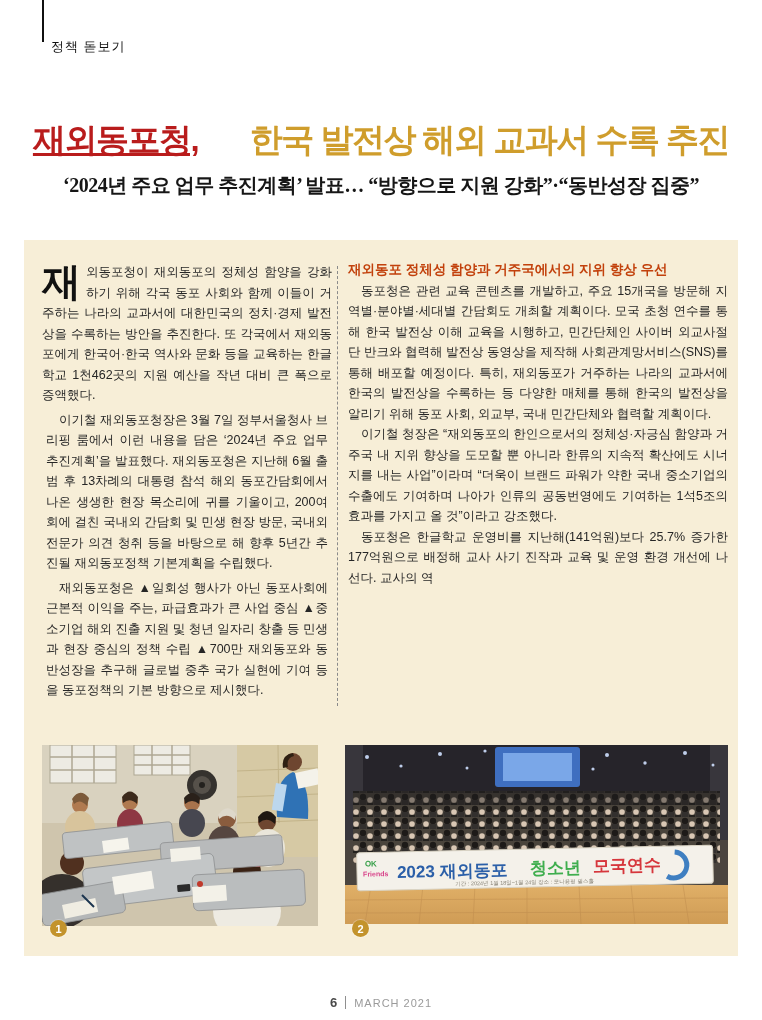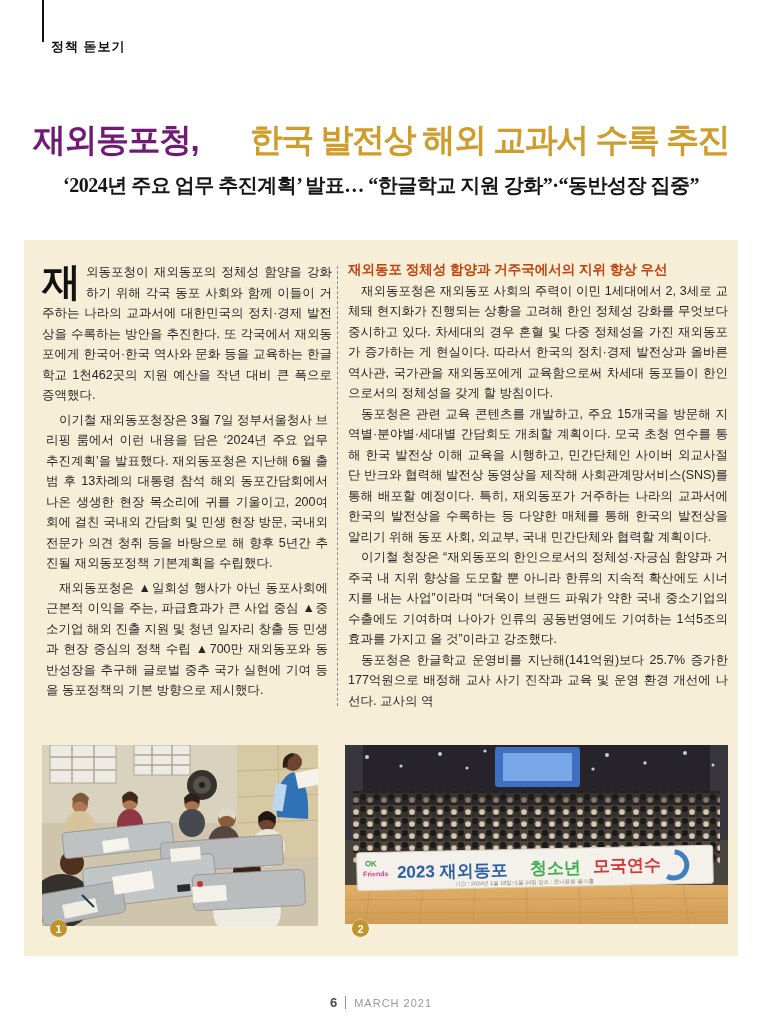--- a/index.html
+++ b/index.html
@@ -4,26 +4,26 @@
 <style>
   html,body{margin:0;padding:0;}
   body{
     width:762px;height:1020px;background:#ffffff;position:relative;overflow:hidden;
     font-family:"Liberation Sans","DejaVu Sans",sans-serif;color:#1c1c1c;
   }
   .page{position:absolute;inset:0;}
 
   
   .kicker-rule{position:absolute;left:42px;top:0;width:2px;height:42px;background:#101010;}
-  .kicker{position:absolute;left:51px;top:38px;font-size:13px;font-weight:700;letter-spacing:1px;color:#101010;}
+  .kicker{position:absolute;left:51px;top:38px;font-size:13px;font-weight:400;letter-spacing:1px;color:#101010;}
 
   
   .title{position:absolute;left:0;top:122px;width:762px;text-align:center;
          font-size:33px;font-weight:800;letter-spacing:-1.5px;line-height:1.1;white-space:nowrap;}
-  .title .seg-red{color:#701a75;}
+  .title .seg-red{color:#b91c1c;text-decoration:underline;}
   .title .seg-gold{color:#cf9d2c;margin-left:44px;}
   .subtitle{position:absolute;left:0;top:172px;width:762px;text-align:center;
             font-family:"Liberation Serif","DejaVu Serif",serif;
             font-size:20px;font-weight:600;letter-spacing:-0.5px;color:#161616;white-space:nowrap;}
 
   
   .content-panel{position:absolute;left:24px;top:240px;width:714px;height:716px;background:#f7eed7;}
 
   .col-left{position:absolute;left:42px;top:262px;width:290px;
             font-size:12.5px;line-height:20.5px;text-align:justify;color:#262626;}
@@ -58,35 +58,34 @@
 </head>
 <body>
 
 <div class="page">
 
   <div class="kicker-rule"></div>
   <div class="kicker">정책 돋보기</div>
 
   <div class="title"><span class="seg-red">재외동포청,</span><span class="seg-gold"> 한국 발전상 해외 교과서 수록 추진</span></div>
 
-  <div class="subtitle">‘2024년 주요 업무 추진계획’ 발표… “한글학교 지원 강화”·“동반성장 집중”</div>
+  <div class="subtitle">‘2024년 주요 업무 추진계획’ 발표… “방향으로 지원 강화”·“동반성장 집중”</div>
 
   <div class="content-panel"></div>
 
   <div class="col-left">
     <p class="first"><span class="drop-cap">재</span><span>외동포청이 재외동포의 정체성 함양을 강화하기 위해 각국 동포 사회와 함께 이들이 거주하는 나라의 교과서에 대한민국의 정치·경제 발전상을 수록하는 방안을 추진한다. 또 각국에서 재외동포에게 한국어·한국 역사와 문화 등을 교육하는 한글학교 1천462곳의 지원 예산을 작년 대비 큰 폭으로 증액했다.</span></p>
     <p>이기철 재외동포청장은 3월 7일 정부서울청사 브리핑 룸에서 이런 내용을 담은 ‘2024년 주요 업무 추진계획’을 발표했다. 재외동포청은 지난해 6월 출범 후 13차례의 대통령 참석 해외 동포간담회에서 나온 생생한 현장 목소리에 귀를 기울이고, 200여회에 걸친 국내외 간담회 및 민생 현장 방문, 국내외 전문가 의견 청취 등을 바탕으로 해 향후 5년간 추진될 재외동포정책 기본계획을 수립했다.</p>
     <p>재외동포청은 ▲일회성 행사가 아닌 동포사회에 근본적 이익을 주는, 파급효과가 큰 사업 중심 ▲중소기업 해외 진출 지원 및 청년 일자리 창출 등 민생과 현장 중심의 정책 수립 ▲700만 재외동포와 동반성장을 추구해 글로벌 중추 국가 실현에 기여 등을 동포정책의 기본 방향으로 제시했다.</p>
   </div>
 
   <div class="col-divider"></div>
 
   <div class="col-right">
     <p class="subhead">재외동포 정체성 함양과 거주국에서의 지위 향상 우선</p>
-    <p>재외동포청은 재외동포 사회의 주력이 이민 1세대에서 2, 3세로 교체돼 현지화가 진행되는 상황을 고려해 한인 정체성 강화를 무엇보다 중시하고 있다. 차세대의 경우 혼혈 및 다중 정체성을 가진 재외동포가 증가하는 게 현실이다. 따라서 한국의 정치·경제 발전상과 올바른 역사관, 국가관을 재외동포에게 교육함으로써 차세대 동포들이 한인으로서의 정체성을 갖게 할 방침이다.</p>
     <p>동포청은 관련 교육 콘텐츠를 개발하고, 주요 15개국을 방문해 지역별·분야별·세대별 간담회도 개최할 계획이다. 모국 초청 연수를 통해 한국 발전상 이해 교육을 시행하고, 민간단체인 사이버 외교사절단 반크와 협력해 발전상 동영상을 제작해 사회관계망서비스(SNS)를 통해 배포할 예정이다. 특히, 재외동포가 거주하는 나라의 교과서에 한국의 발전상을 수록하는 등 다양한 매체를 통해 한국의 발전상을 알리기 위해 동포 사회, 외교부, 국내 민간단체와 협력할 계획이다.</p>
     <p>이기철 청장은 “재외동포의 한인으로서의 정체성·자긍심 함양과 거주국 내 지위 향상을 도모할 뿐 아니라 한류의 지속적 확산에도 시너지를 내는 사업”이라며 “더욱이 브랜드 파워가 약한 국내 중소기업의 수출에도 기여하며 나아가 인류의 공동번영에도 기여하는 1석5조의 효과를 가지고 올 것”이라고 강조했다.</p>
     <p>동포청은 한글학교 운영비를 지난해(141억원)보다 25.7% 증가한 177억원으로 배정해 교사 사기 진작과 교육 및 운영 환경 개선에 나선다. 교사의 역</p>
   </div>
 
   <div class="photo photo-1">
     <svg viewBox="0 0 276 181" preserveAspectRatio="none">
       <rect width="276" height="181" fill="#cfc5ad"></rect>
       <rect width="276" height="78" fill="#d9d2bf"></rect>
       <rect x="195" y="0" width="81" height="112" fill="#d6c9a4"></rect>

